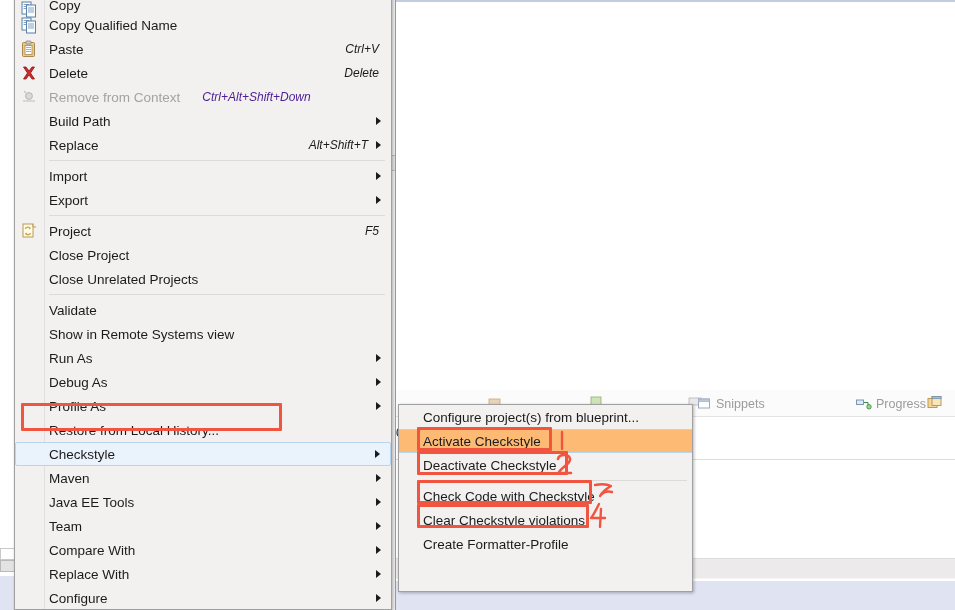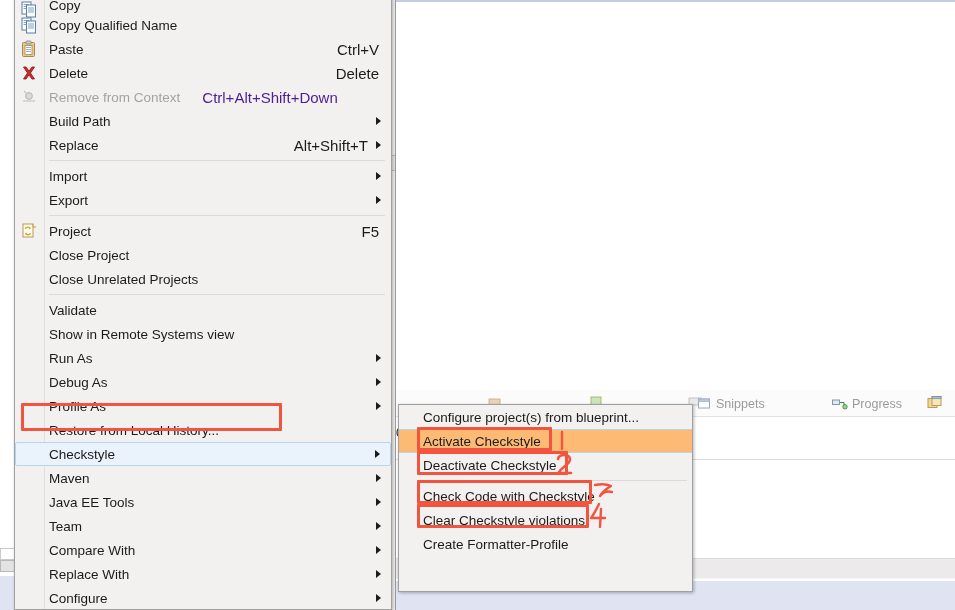--- a/index.html
+++ b/index.html
@@ -118,21 +118,21 @@
   .mi {
     position: relative;
     height: 24px;
     display: flex; align-items: center;
     padding-left: 34px; padding-right: 10px;
     box-sizing: border-box;
     white-space: nowrap;
   }
   .mi.disabled { color: #a3a3a3; }
   .mi .label { flex: 0 0 auto; }
-  .mi .accel { margin-left: auto; color: #1b1b1b; font-size: 15px; padding-right: 2px;}
+  .mi .accel { margin-left: auto; color: #1b1b1b; font-size: 12px; padding-right: 2px; font-style: italic;}
   .mi.disabled .accel { color: #4c1d95; margin-left: 22px; }
   .mi .arrow {
     margin-left: 8px;
     width: 0; height: 0;
     border-left: 5px solid #1b1b1b;
     border-top: 4px solid transparent;
     border-bottom: 4px solid transparent;
   }
   .mi .accel + .arrow { margin-left: 6px; }
   .mi.hl {
@@ -231,21 +231,21 @@
           <rect x="5.5" y="10.5" width="4" height="2.2" fill="#2a4f7a"></rect>
           <rect x="3.5" y="12.2" width="8" height="1.3" fill="#2a4f7a"></rect>
         </svg>
         <span>Console</span>
         <svg width="12" height="12" viewBox="0 0 12 12" style="margin-left:4px;">
           <path d="M1.5 1.5 L10.5 10.5 M10.5 1.5 L1.5 10.5" stroke="#4a4a4a" stroke-width="1.2" fill="none"></path>
           <path d="M0.6 3 L3 0.6 M9 11.4 L11.4 9" stroke="#4a4a4a" stroke-width="1.2" fill="none"></path>
         </svg>
       </div>
 
-      <div class="tab" style="left:431px;">
+      <div class="tab" style="left:455px;">
         <svg width="16" height="14" viewBox="0 0 16 14">
           <rect x="0.5" y="3" width="7" height="4.5" fill="#dfe9f3" stroke="#6f8fa8" stroke-width="0.9"></rect>
           <path d="M8 5.5 L12 5.5 M12 5.5 L12 9.5" stroke="#3d8f4d" stroke-width="1.1" fill="none"></path>
           <circle cx="13" cy="9.8" r="2.2" fill="#9ed68f" stroke="#3d8f4d" stroke-width="0.9"></circle>
         </svg>
         <span>Progress</span>
       </div>
 
       <svg width="18" height="16" viewBox="0 0 18 16" style="position:absolute;left:531px;top:5px;">
         <rect x="1" y="3.5" width="9" height="9" fill="#f3d79a" stroke="#c09a4d" stroke-width="1"></rect>

